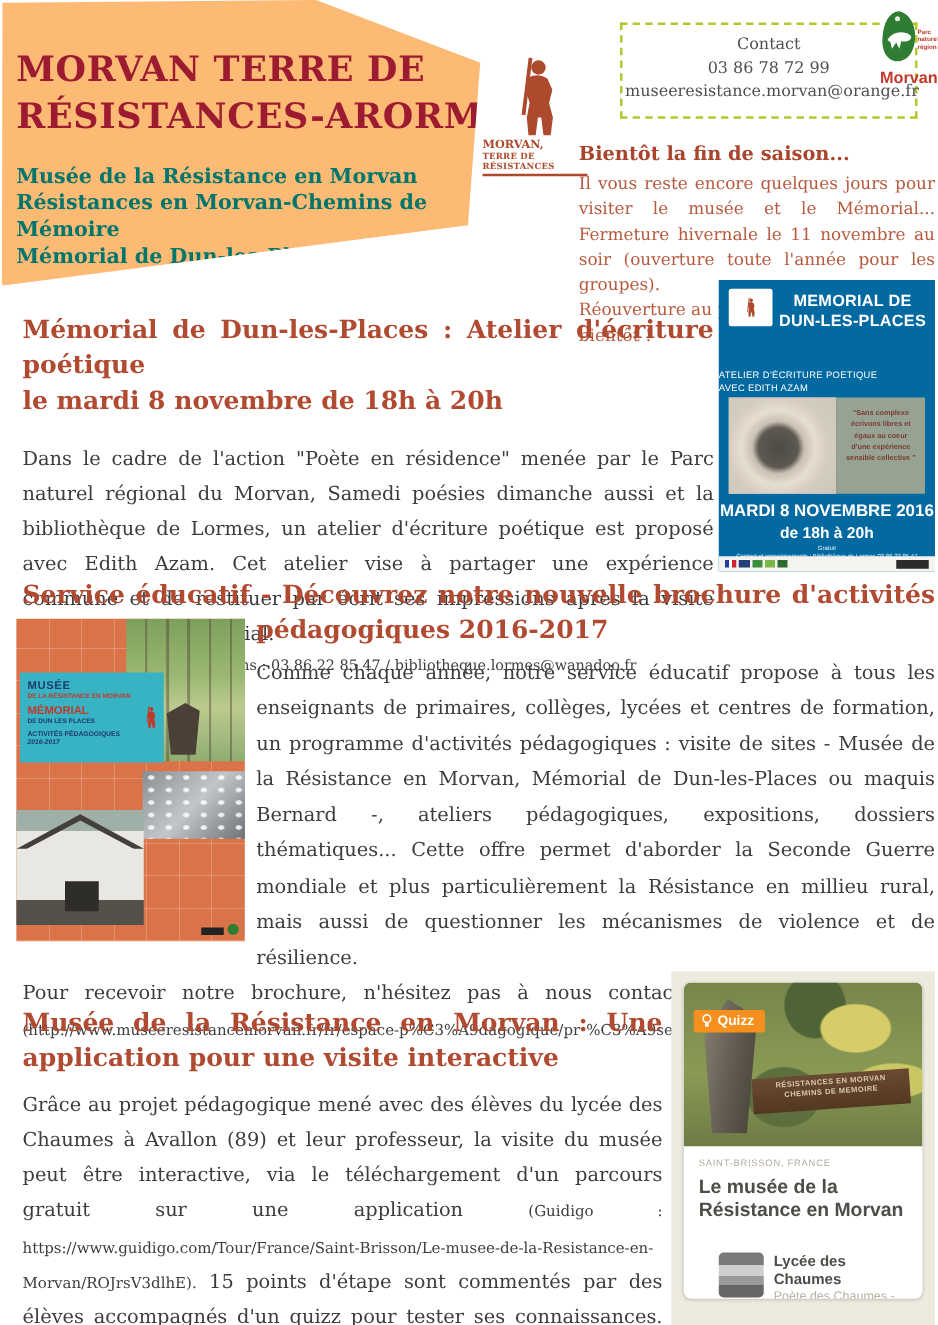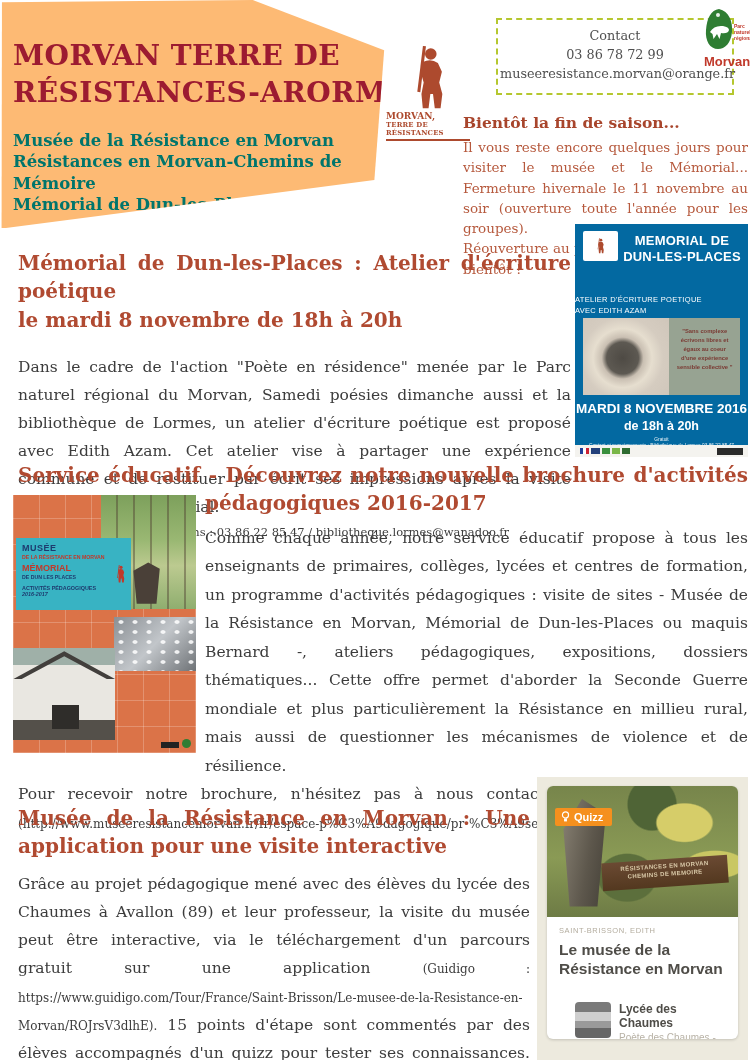--- a/index.html
+++ b/index.html
@@ -301,21 +301,21 @@
           </div>
           <div class="quizz-badge">
             <svg width="9" height="12" viewBox="0 0 10 13">
               <circle cx="5" cy="4.2" r="3.4" fill="none" stroke="#fff" stroke-width="1.3"></circle>
               <rect x="3.4" y="8" width="3.2" height="3.4" fill="#fff"></rect>
             </svg>
             <span>Quizz</span>
           </div>
         </div>
         <div class="app-info">
-          <div class="app-loc">SAINT-BRISSON, EDITH</div>
+          <div class="app-loc">SAINT-BRISSON, FRANCE</div>
           <div class="app-title">
             <span style="display:block">Le musée de la</span>
             <span style="display:block">Résistance en Morvan</span>
           </div>
           <div class="author-row">
             <div class="thumb"></div>
             <div>
               <div class="a-name">Lycée des Chaumes</div>
               <div class="a-sub">Poète des Chaumes - Avallon</div>
 

